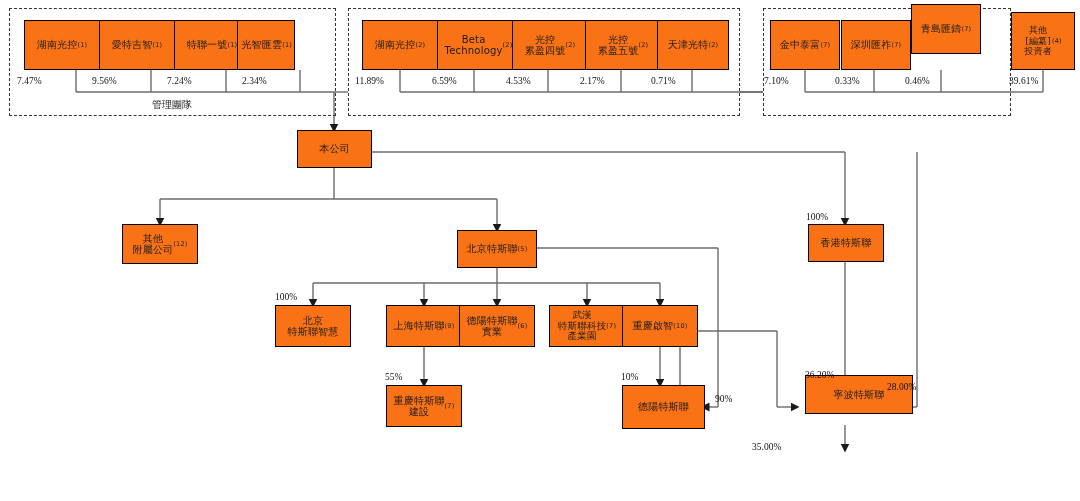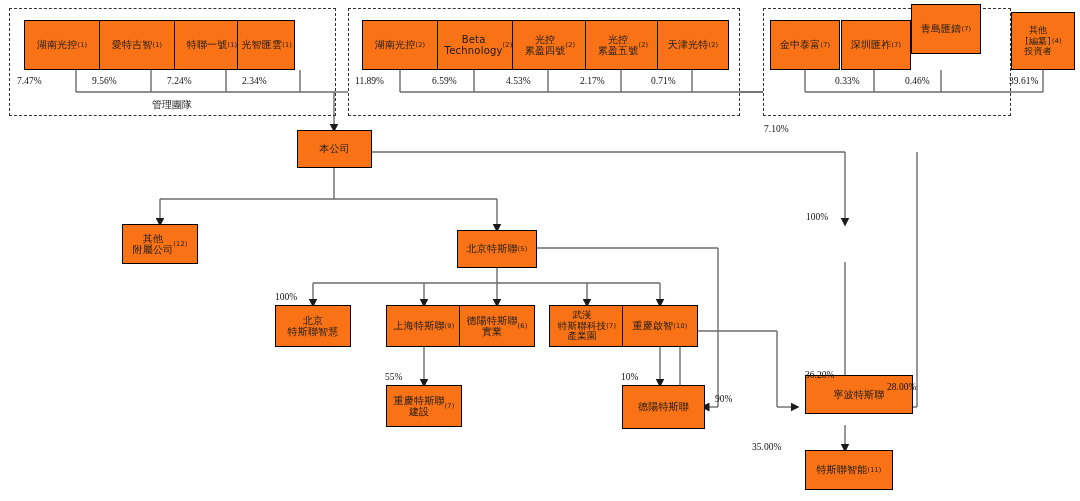--- a/index.html
+++ b/index.html
@@ -199,21 +199,21 @@
   </div>
   <div class="node" style="left:841px;top:20px;width:70px;height:50px;">
     <span>深圳匯祚</span>
       <sup>(7)</sup>
   </div>
   <div class="node" style="left:911px;top:4px;width:70px;height:50px;">
     <span>青島匯鑄</span>
       <sup>(7)</sup>
   </div>
 
-  <div class="pct" style="left:764px;top:76px;margin-top:48px;">7.10%</div>
+  <div class="pct" style="left:764px;top:76px;">7.10%</div>
   <div class="pct" style="left:835px;top:76px;">0.33%</div>
   <div class="pct" style="left:905px;top:76px;">0.46%</div>
 
   <div class="node" style="left:1011px;top:12px;width:64px;height:58px;font-size:9px;">
     <span>其他
 [編纂]
 投資者</span>
       <sup>(4)</sup>
   </div>
   <div class="pct" style="left:1009px;top:76px;">39.61%</div>
@@ -226,20 +226,23 @@
     <span>其他
 附屬公司</span>
       <sup>(12)</sup>
   </div>
 
   <div class="node" style="left:457px;top:230px;width:80px;height:38px;">
     <span>北京特斯聯</span>
       <sup>(5)</sup>
   </div>
 
+  <div class="node" style="left:808px;top:224px;width:76px;height:38px;">
+    <span>香港特斯聯</span>
+  </div>
   <div class="pct" style="left:806px;top:212px;">100%</div>
 
   <div class="node" style="left:275px;top:305px;width:76px;height:42px;">
     <span>北京
 特斯聯智慧</span>
   </div>
   <div class="pct" style="left:275px;top:292px;">100%</div>
 
   <div class="node" style="left:386px;top:305px;width:76px;height:42px;">
     <span>上海特斯聯</span>
@@ -277,18 +280,14 @@
   <div class="pct" style="left:621px;top:372px;">10%</div>
   <div class="pct" style="left:715px;top:394px;">90%</div>
 
   <div class="node" style="left:805px;top:375px;width:108px;height:39px;">
     <span>寧波特斯聯</span>
   </div>
   <div class="pct" style="left:752px;top:394px;margin-top:48px;">35.00%</div>
   <div class="pct" style="left:805px;top:370px;">36.20%</div>
   <div class="pct" style="left:887px;top:382px;">28.00%</div>
 
-  <div class="node" style="left:805px;top:450px;width:88px;height:40px;">
-    <span>特斯聯智能</span>
-      <sup>(11)</sup>
-  </div>
 
 </div>
 
 </body></html>

